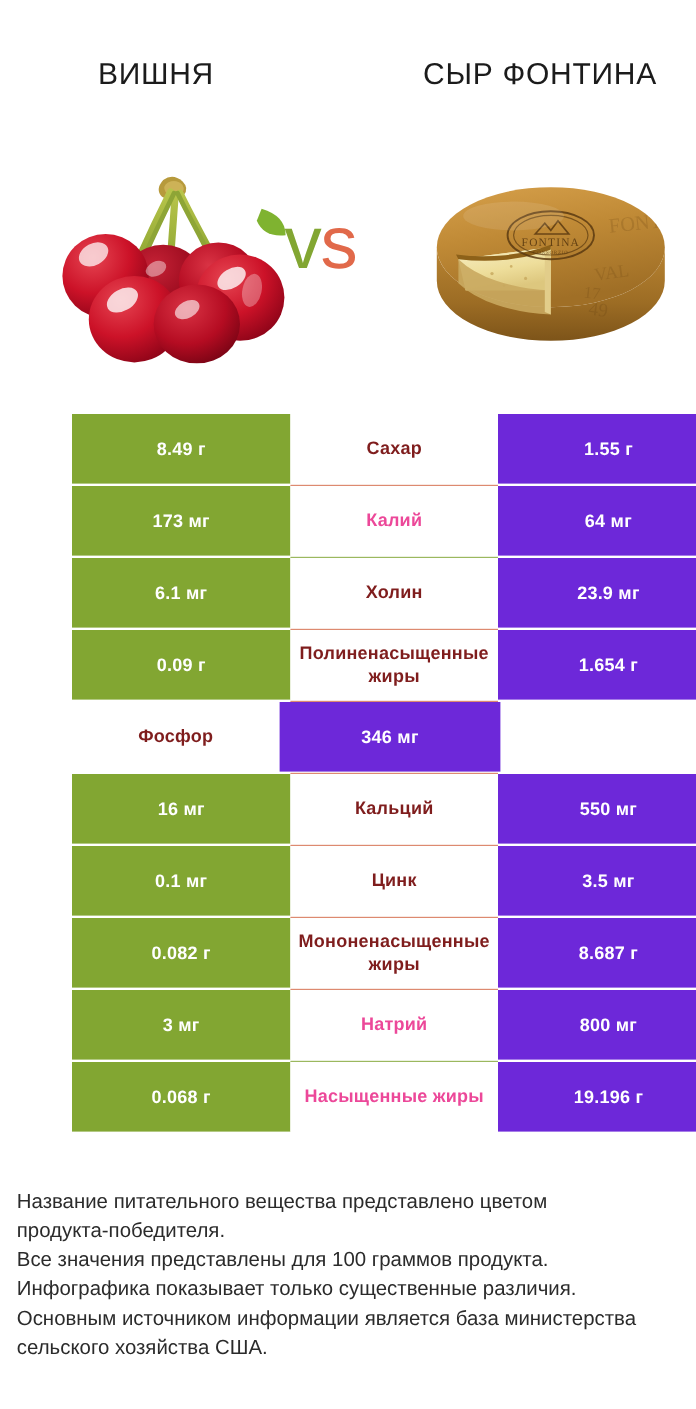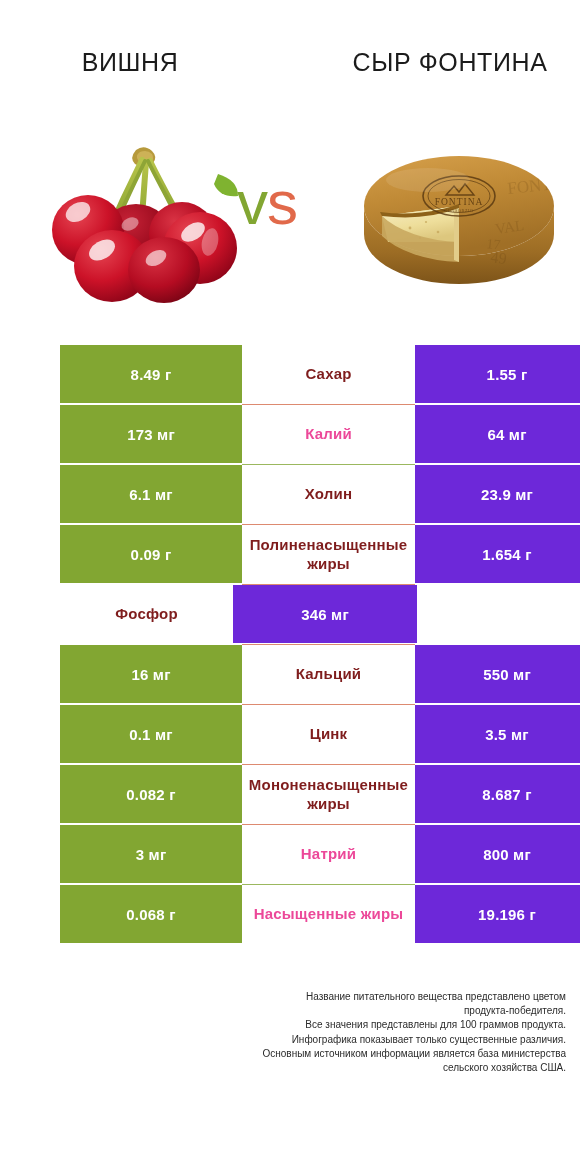--- a/index.html
+++ b/index.html
@@ -139,22 +139,22 @@
   }
   .rule-green  { background: #9bb85e; }
   .rule-orange { background: #dd8a70; }
 
   
   .footer {
     position: absolute;
     left: 14px;
     top: 990px;
     width: 552px;
-    text-align: right;
-    font-size: 10px;
+    text-align: left;
+    font-size: 17px;
     line-height: 1.42;
     color: #2b2b2b;
     font-weight: 400;
   }
   .footer div { white-space: nowrap; }
 </style>
 </head>
 <body>
 
 <div class="header">

